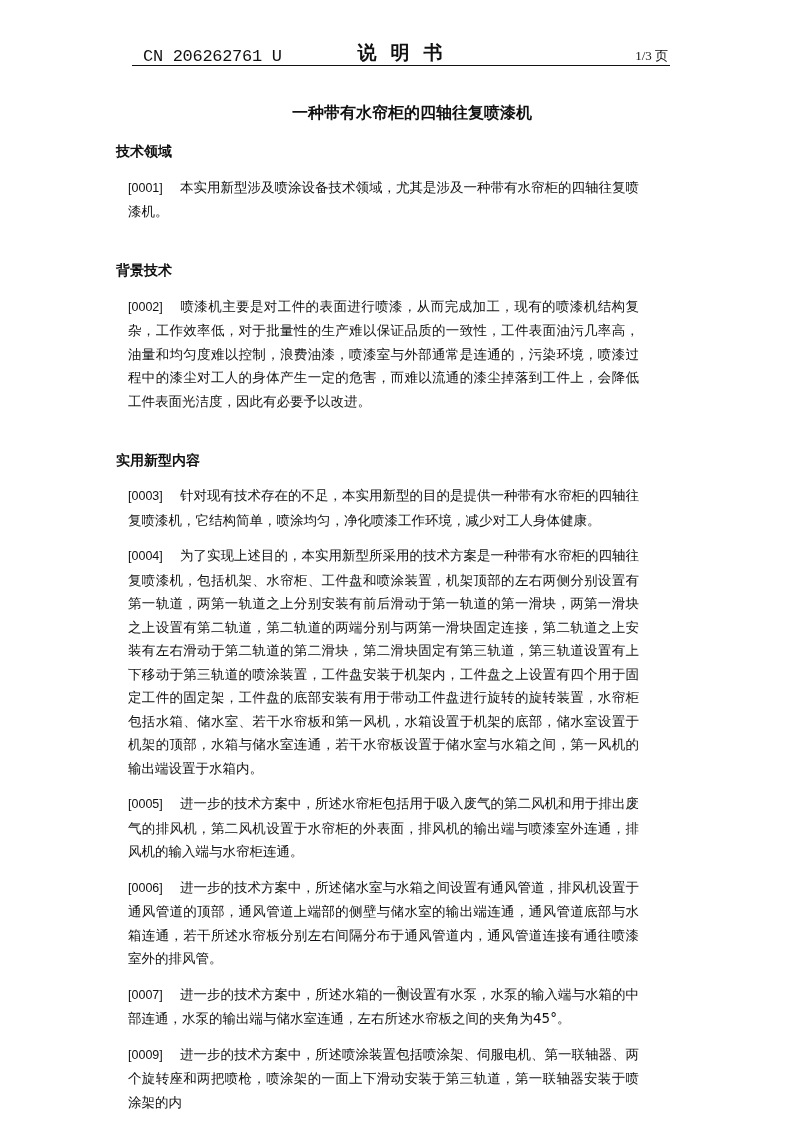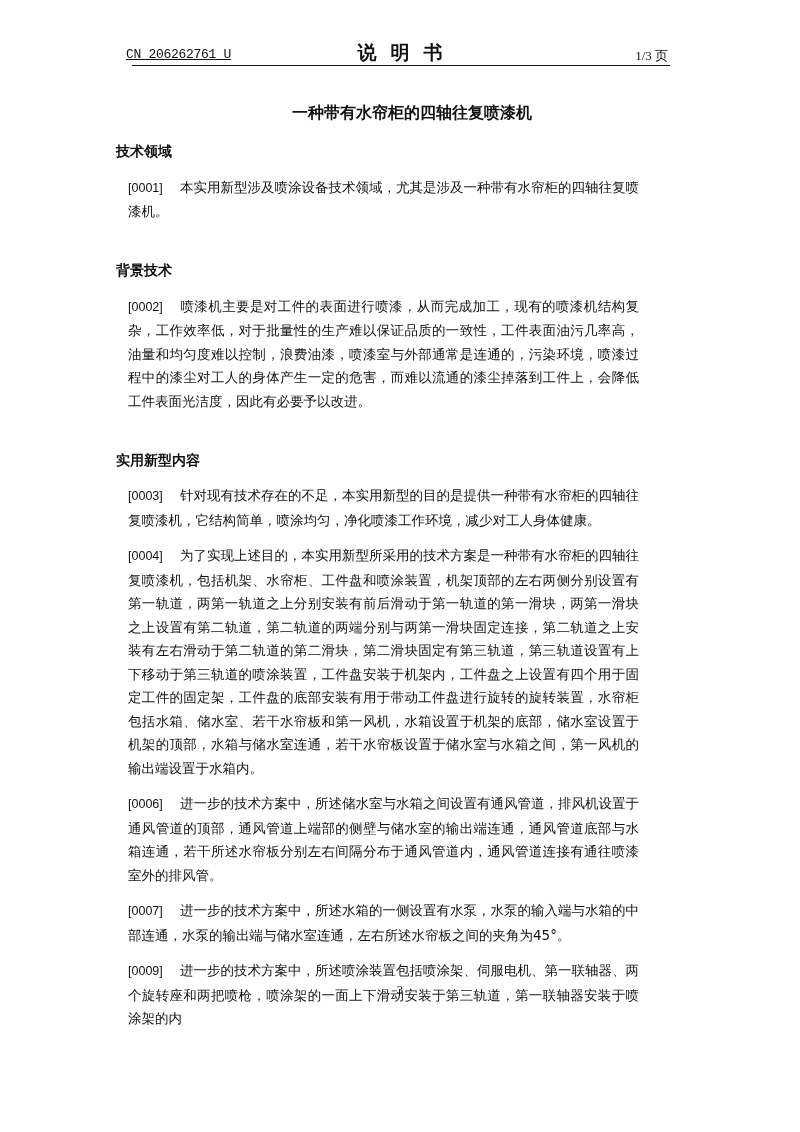--- a/index.html
+++ b/index.html
@@ -1,18 +1,18 @@
 <!DOCTYPE html>
 <html><head>
 <meta charset="utf-8">
 <style>
   html, body { margin:0; padding:0; background:#ffffff; }
   body { width:800px; height:1132px; position:relative; overflow:hidden;
          font-family:"DejaVu Sans", "Liberation Sans", sans-serif; color:#111; }
-  .hdr-left { position:absolute; left:126px; top:47px; font-family:"Liberation Mono","DejaVu Sans Mono", monospace; font-size:13px; letter-spacing:-0.3px;text-decoration:underline; }
+  .hdr-left { position:absolute; left:143px; top:47px; font-family:"Liberation Mono","DejaVu Sans Mono", monospace; font-size:17px; letter-spacing:-0.3px; }
   .hdr-center { position:absolute; left:0; width:800px; top:40px; text-align:center; font-size:19px; font-weight:bold; letter-spacing:14px; text-indent:14px; }
   .hdr-right { position:absolute; left:620px; width:48px; top:47px; text-align:right; font-family:"Liberation Serif", serif; font-size:13px; }
   .hdr-rule { position:absolute; left:132px; width:538px; top:65px; height:0; border-top:1.6px solid #111; }
   .doc-title { position:absolute; left:12px; width:800px; top:103px; text-align:center; font-size:16px; font-weight:bold; }
   .body { position:absolute; left:116px; width:535px; top:140px; font-size:13.5px; line-height:23.5px; }
   .sec { font-weight:bold; font-size:14px; margin:0; }
   .gap { height:23.5px; }
   .para { margin:12px; text-align:justify; text-align-last:left; }
   .pnum { display:inline-block; width:52px; font-family:"Liberation Sans", sans-serif; font-size:12.5px; }
   .page-num { position:absolute; left:0; width:800px; top:982px; text-align:center; font-family:"Liberation Serif", serif; font-size:13px; }
@@ -35,18 +35,19 @@
   <p class="para"><span class="pnum">[0001]</span><span>本实用新型涉及喷涂设备技术领域，尤其是涉及一种带有水帘柜的四轴往复喷漆机。</span></p>
   <div class="gap"></div>
 
   <p class="sec">背景技术</p>
   <p class="para"><span class="pnum">[0002]</span><span>喷漆机主要是对工件的表面进行喷漆，从而完成加工，现有的喷漆机结构复杂，工作效率低，对于批量性的生产难以保证品质的一致性，工件表面油污几率高，油量和均匀度难以控制，浪费油漆，喷漆室与外部通常是连通的，污染环境，喷漆过程中的漆尘对工人的身体产生一定的危害，而难以流通的漆尘掉落到工件上，会降低工件表面光洁度，因此有必要予以改进。</span></p>
   <div class="gap"></div>
 
   <p class="sec">实用新型内容</p>
   <p class="para"><span class="pnum">[0003]</span><span>针对现有技术存在的不足，本实用新型的目的是提供一种带有水帘柜的四轴往复喷漆机，它结构简单，喷涂均匀，净化喷漆工作环境，减少对工人身体健康。</span></p>
   <p class="para"><span class="pnum">[0004]</span><span>为了实现上述目的，本实用新型所采用的技术方案是一种带有水帘柜的四轴往复喷漆机，包括机架、水帘柜、工件盘和喷涂装置，机架顶部的左右两侧分别设置有第一轨道，两第一轨道之上分别安装有前后滑动于第一轨道的第一滑块，两第一滑块之上设置有第二轨道，第二轨道的两端分别与两第一滑块固定连接，第二轨道之上安装有左右滑动于第二轨道的第二滑块，第二滑块固定有第三轨道，第三轨道设置有上下移动于第三轨道的喷涂装置，工件盘安装于机架内，工件盘之上设置有四个用于固定工件的固定架，工件盘的底部安装有用于带动工件盘进行旋转的旋转装置，水帘柜包括水箱、储水室、若干水帘板和第一风机，水箱设置于机架的底部，储水室设置于机架的顶部，水箱与储水室连通，若干水帘板设置于储水室与水箱之间，第一风机的输出端设置于水箱内。</span></p>
+  <p class="para"><span class="pnum">[0005]</span><span>进一步的技术方案中，所述水帘柜包括用于吸入废气的第二风机和用于排出废气的排风机，第二风机设置于水帘柜的外表面，排风机的输出端与喷漆室外连通，排风机的输入端与水帘柜连通。</span></p>
   <p class="para"><span class="pnum">[0006]</span><span>进一步的技术方案中，所述储水室与水箱之间设置有通风管道，排风机设置于通风管道的顶部，通风管道上端部的侧壁与储水室的输出端连通，通风管道底部与水箱连通，若干所述水帘板分别左右间隔分布于通风管道内，通风管道连接有通往喷漆室外的排风管。</span></p>
   <p class="para"><span class="pnum">[0007]</span><span>进一步的技术方案中，所述水箱的一侧设置有水泵，水泵的输入端与水箱的中部连通，水泵的输出端与储水室连通，左右所述水帘板之间的夹角为45°。</span></p>
   <p class="para"><span class="pnum">[0009]</span><span>进一步的技术方案中，所述喷涂装置包括喷涂架、伺服电机、第一联轴器、两个旋转座和两把喷枪，喷涂架的一面上下滑动安装于第三轨道，第一联轴器安装于喷涂架的内</span></p>
 </div>
 
 <div class="page-num">3</div>
 
 </body></html>

